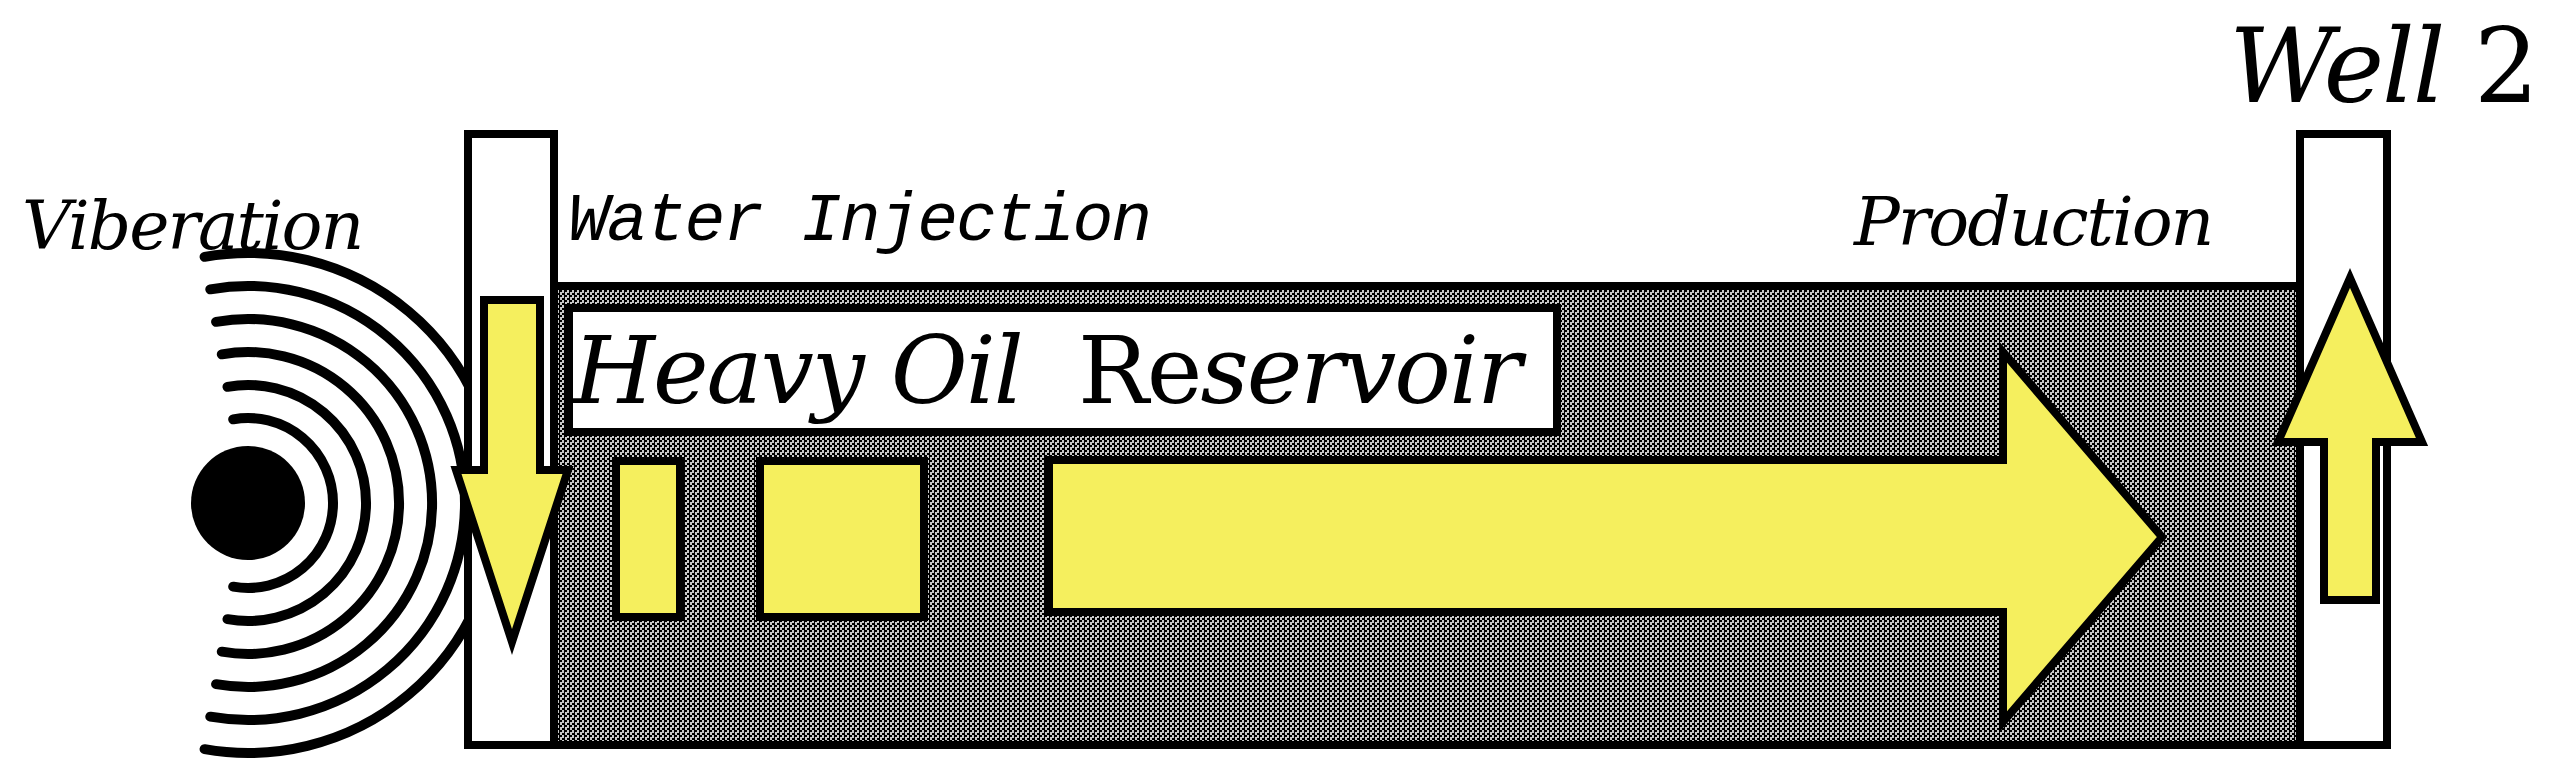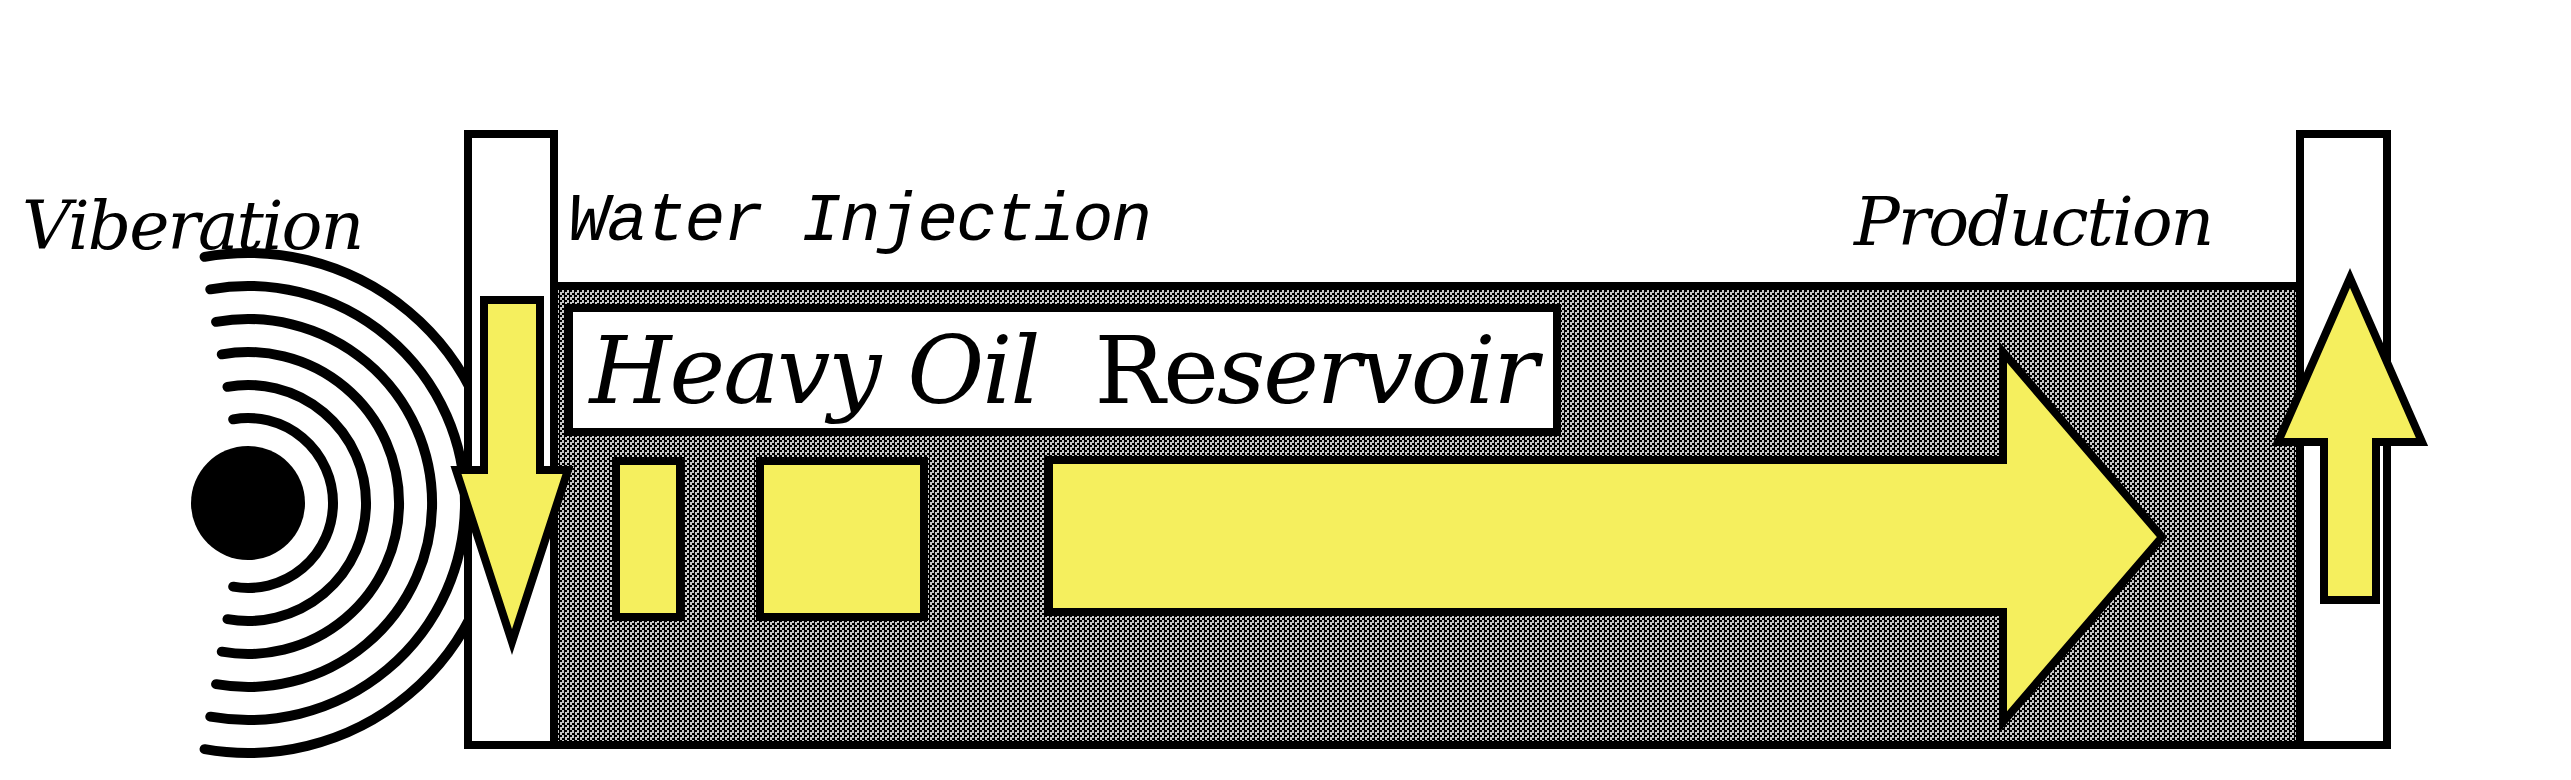--- a/index.html
+++ b/index.html
@@ -34,21 +34,21 @@
   #well1-casing{left:464px;top:130px;width:94px;height:619px;}
   #well2-casing{left:2296px;top:130px;width:95px;height:619px;}
 
   .reservoir-label-box{
     position:absolute;
     left:565px;top:304px;width:996px;height:132px;
     box-sizing:border-box;
     border:8px solid var(--outline);
     background:var(--well_fill);
     z-index:4;
-    display:flex;align-items:center;justify-content:center;
+    display:flex;align-items:center;
   }
   .oil-rect{
     position:absolute;
     box-sizing:border-box;
     border:8px solid var(--outline);
     background:var(--arrow_yellow);
     z-index:4;
   }
   #oil-rect-1{left:612px;top:457px;width:72px;height:164px;}
   #oil-rect-2{left:756px;top:457px;width:172px;height:164px;}
@@ -106,17 +106,20 @@
 
   <div class="oil-rect" id="oil-rect-1"></div>
   <div class="oil-rect" id="oil-rect-2"></div>
 
   <svg id="arrows-layer" class="layer" viewBox="0 0 2571 780">
     <polygon class="flow-poly" points="484,300 540,300 540,470 568,470 512,642 456,470 484,470"></polygon>
     <polygon class="flow-poly" points="1049,460 2003,460 2003,352 2162,537 2003,722 2003,612 1049,612"></polygon>
     <polygon class="flow-poly" points="2324,600 2324,442 2278,442 2350,278 2422,442 2376,442 2376,600"></polygon>
   </svg>
 
+  <div class="lbl well-lbl" id="well2-label">
+    <span>Well</span><span class="rm sp">2</span>
+  </div>
   <div class="lbl" id="vibration-label">Viberation</div>
   <div class="lbl" id="water-injection-label">Water Injection</div>
   <div class="lbl" id="production-label">Production</div>
 
 </div>
 
 </body></html>

